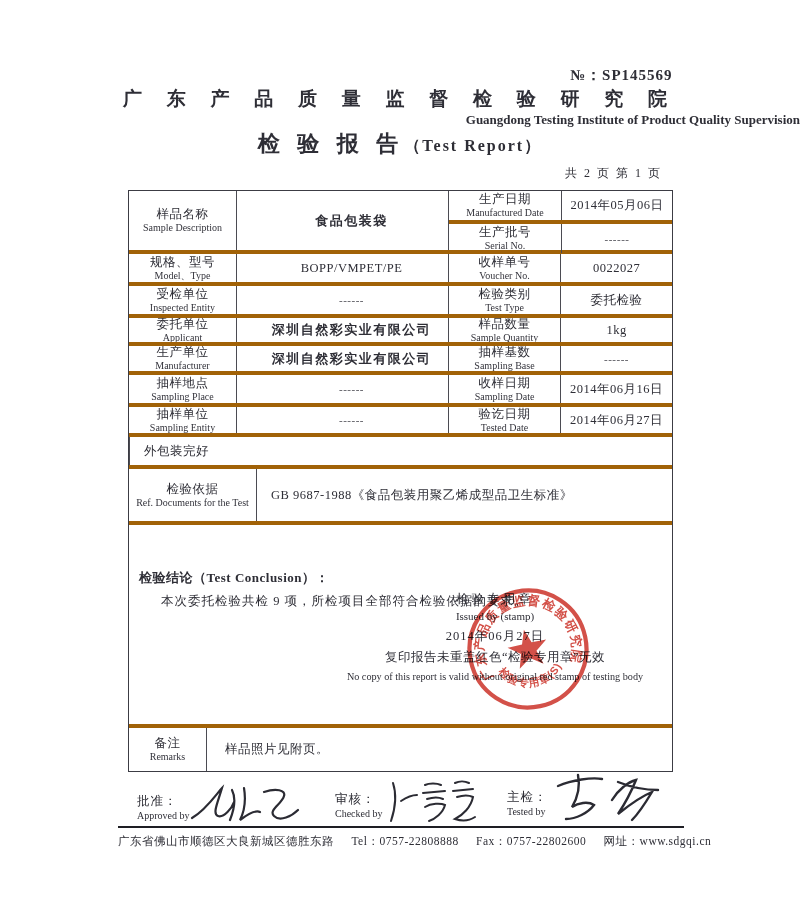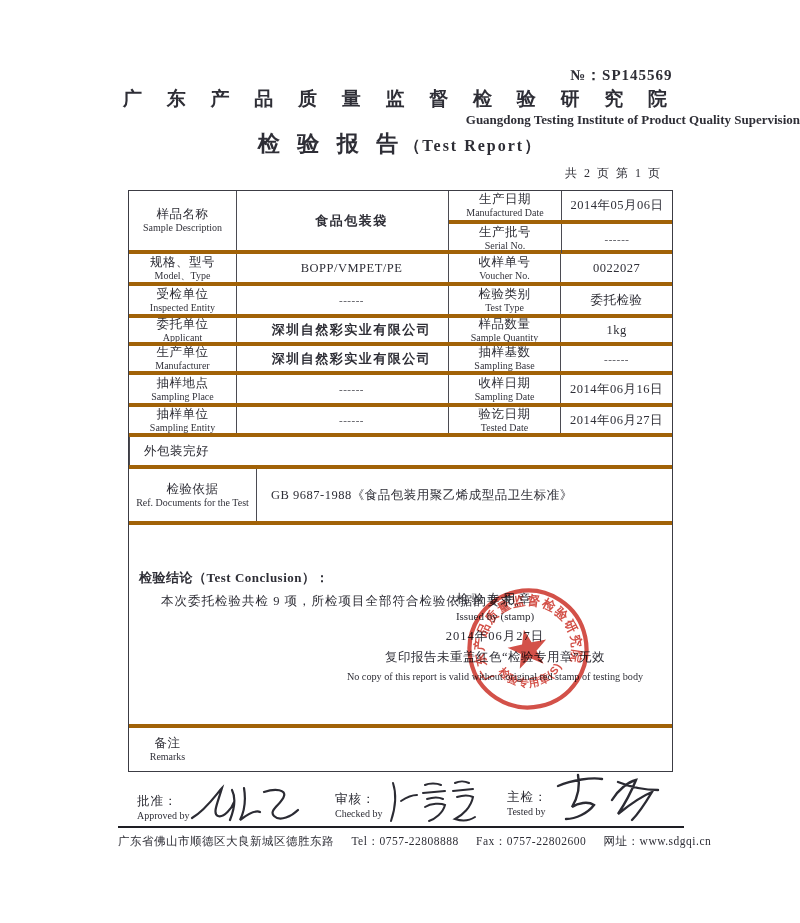--- a/index.html
+++ b/index.html
@@ -244,20 +244,23 @@
           <textPath href="#arcBot" startOffset="6">检验专用章(S)</textPath>
         </text>
       </svg>
     </div>
 
     <div class="row bt" style="height:47px">
       <div class="cell wR1">
         <div class="lab-cn">备注</div>
         <div class="lab-en">Remarks</div>
       </div>
+      <div class="cell wB2 bl left-val" style="padding-left:18px">
+        <div class="val">样品照片见附页。</div>
+      </div>
     </div>
   </div>
 
   <div class="sig-lab abs" style="left:137px;top:793px;">
     <div class="cn">批准：</div>
     <div class="en">Approved by</div>
   </div>
   <svg class="sig-svg" style="left:188px;top:780px;" width="115" height="50" viewBox="0 0 115 50" aria-label="龙水荣">
     <path d="M4 38 C 18 30, 30 12, 34 8 C 30 22, 24 34, 30 36 C 36 38, 44 28, 46 22 M44 10 C 48 18, 46 30, 42 40 M56 8 C 58 20, 56 32, 52 40 C 60 34, 68 30, 72 32 M76 12 C 88 8, 98 10, 96 16 C 94 24, 80 30, 86 36 C 92 42, 104 36, 110 30" stroke="#2b2b33" fill="none" stroke-width="2.2" stroke-linecap="round"></path>
   </svg>

